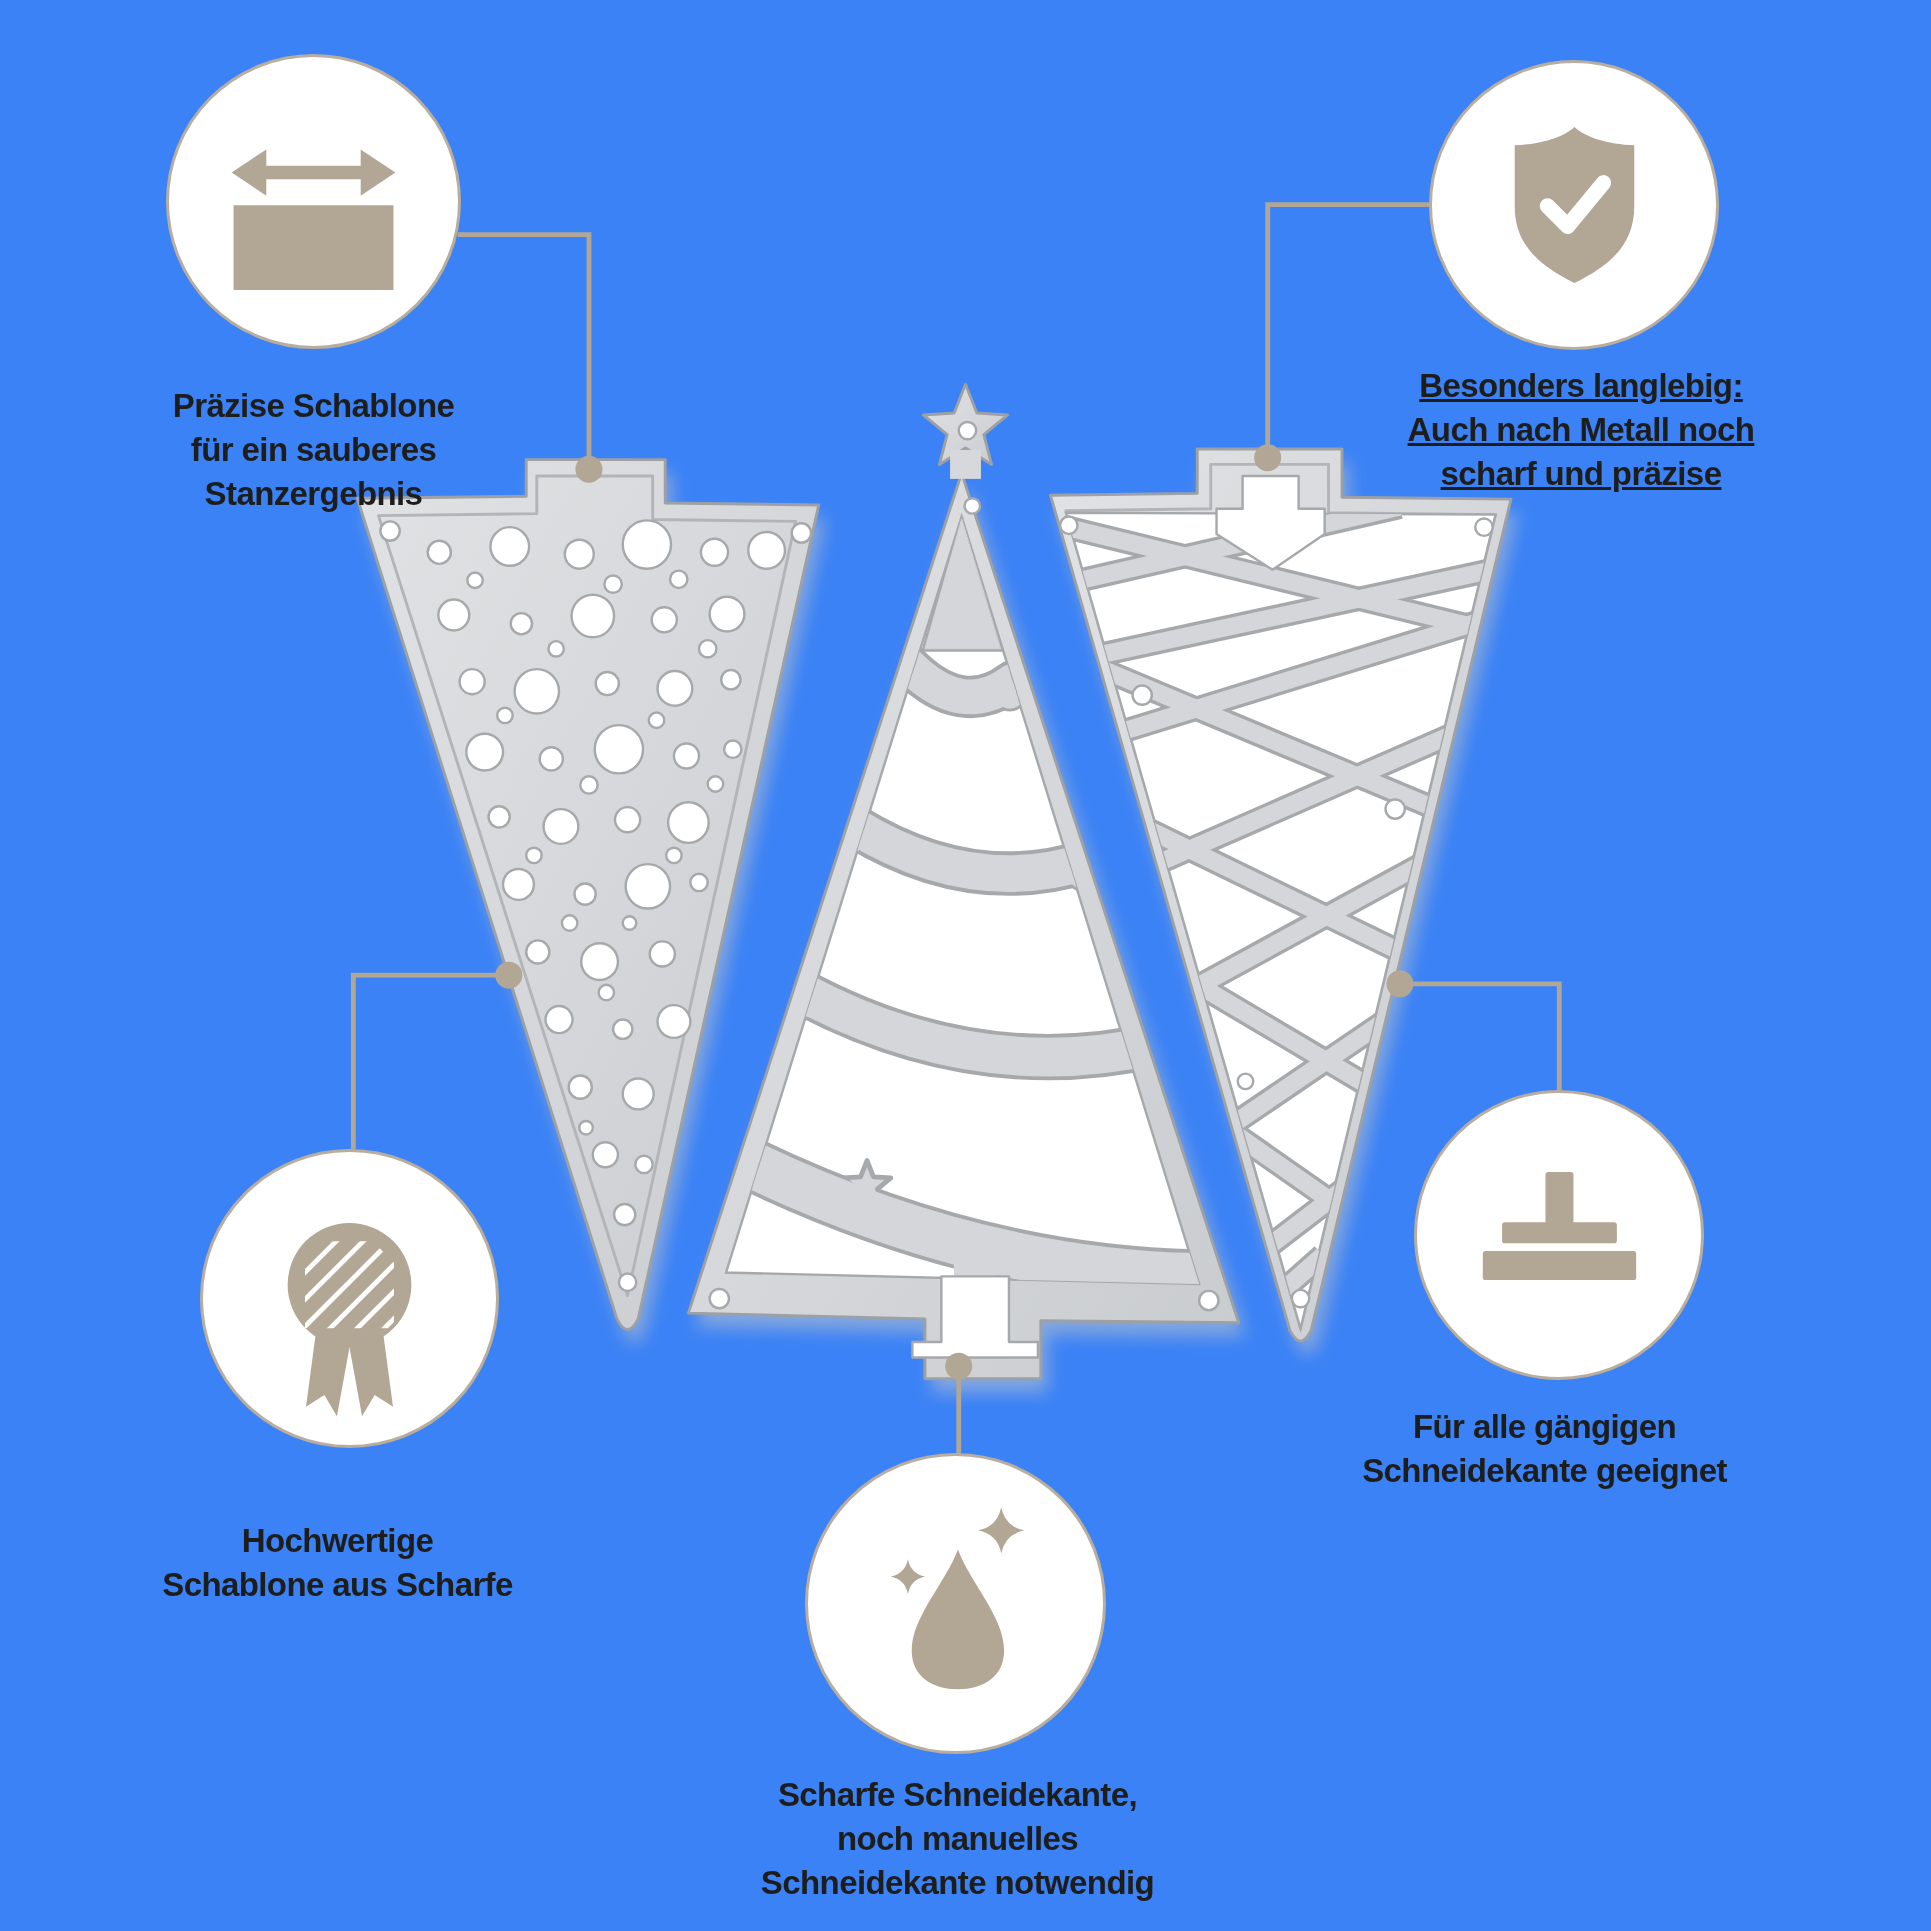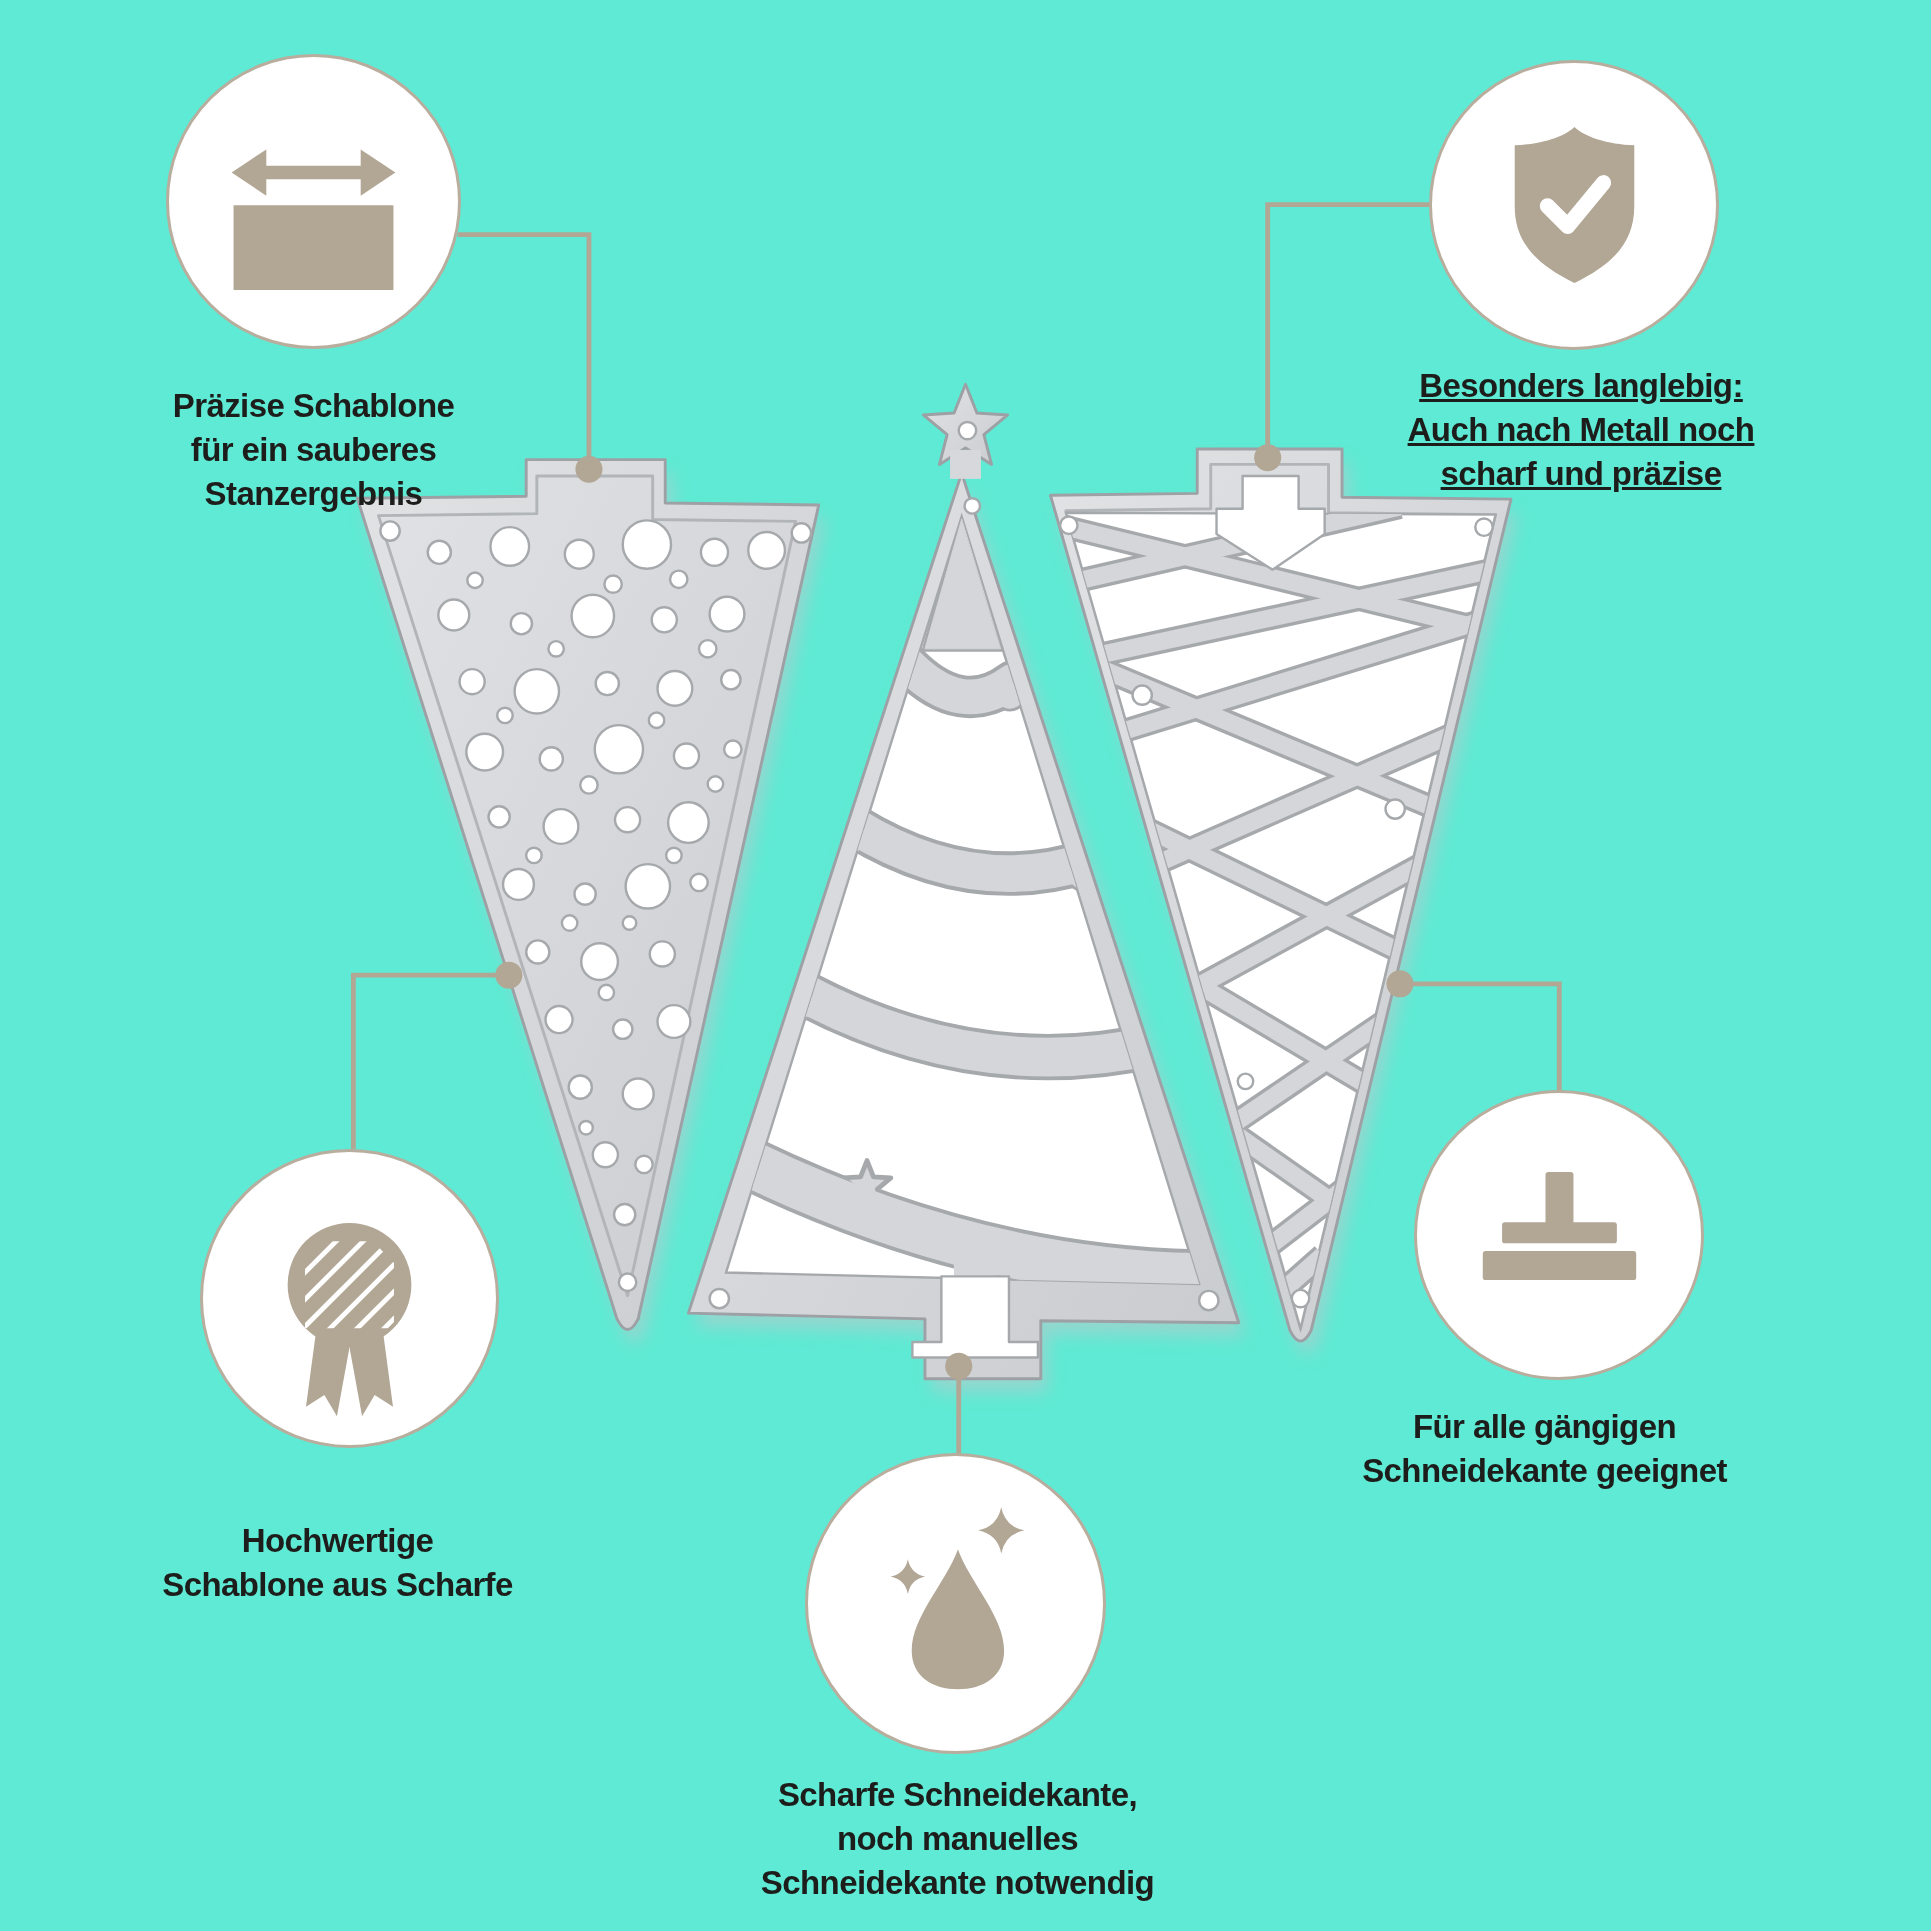--- a/index.html
+++ b/index.html
@@ -1,17 +1,17 @@
 <!DOCTYPE html>
 <html><head>
 <meta charset="utf-8">
 <style>
   html,body{margin:0;padding:0;background:#ffffff;}
   .canvas{
-    position:relative;width:1931px;height:1931px;background:#5eead4;overflow:hidden;
+    position:relative;width:1931px;height:1931px;background:#3b82f6;overflow:hidden;
     font-family:"Liberation Sans", sans-serif;
   }
   .art{position:absolute;left:0;top:0;width:1931px;height:1931px;}
   .circle{
     position:absolute;box-sizing:border-box;background:#ffffff;
     border:3.9px solid #b9ad9e;border-radius:50%;
     display:flex;align-items:center;justify-content:center;
   }
   .label{
     position:absolute;text-align:center;color:#1d1d1b;

